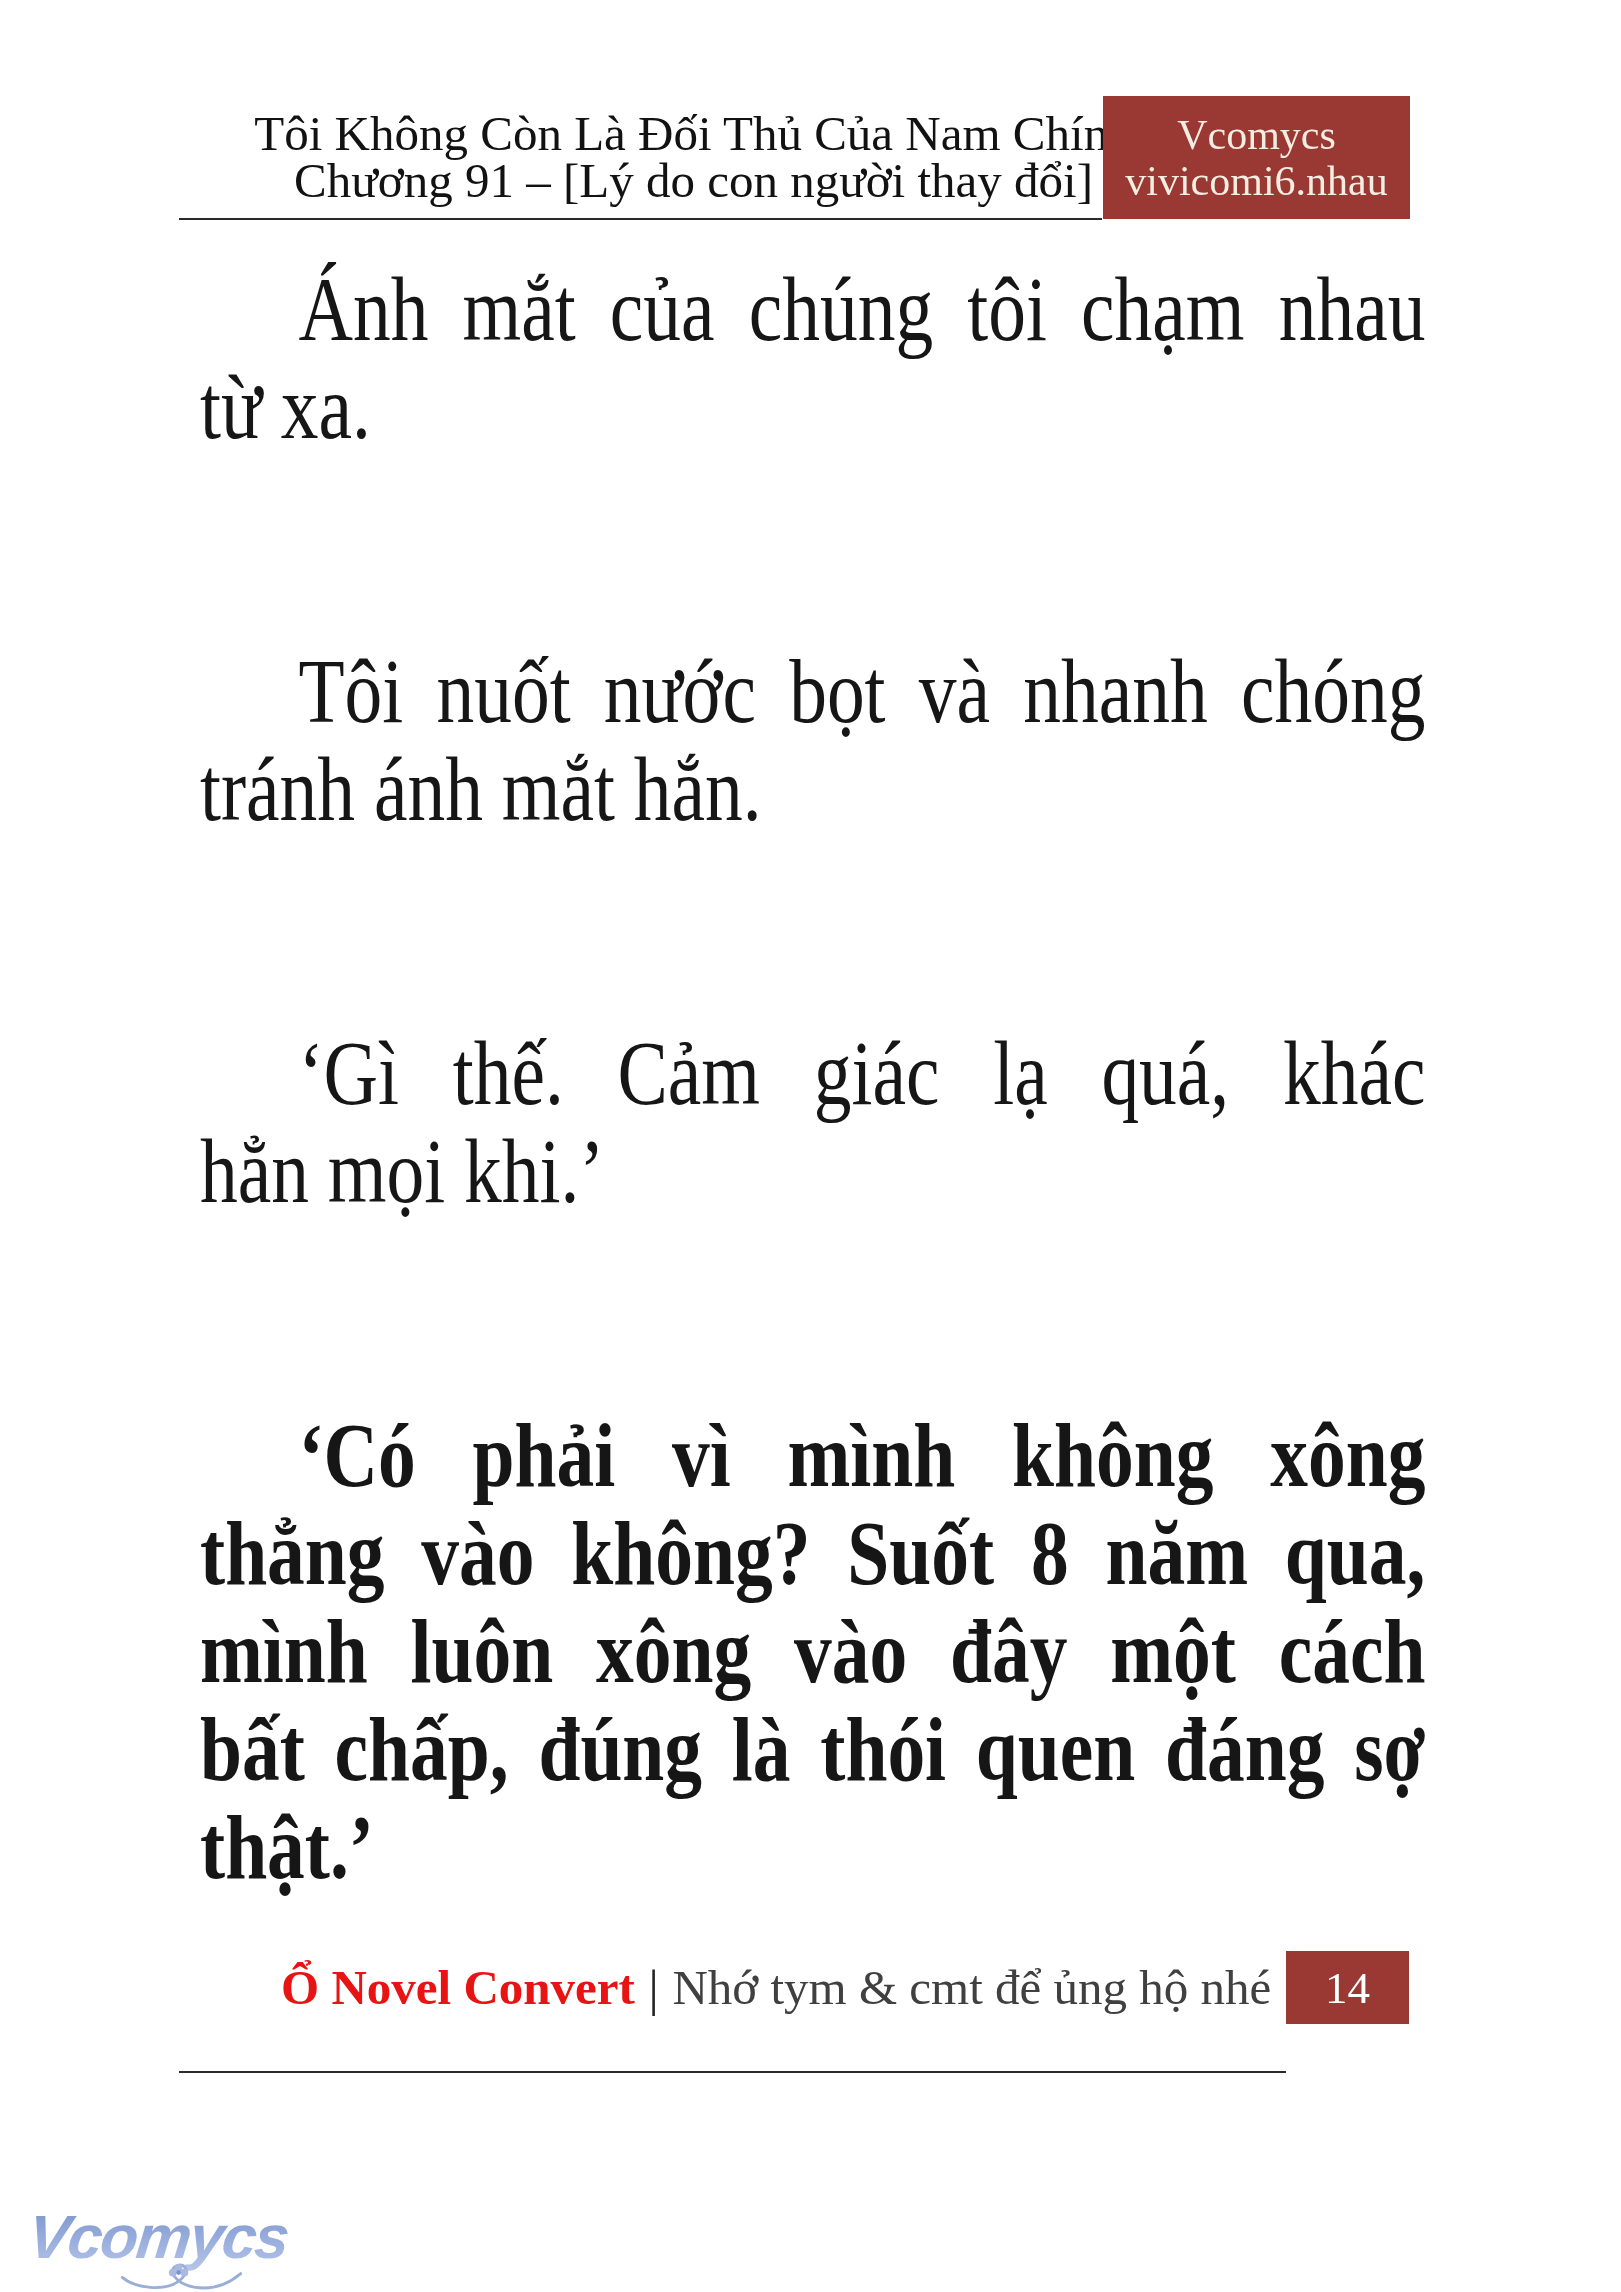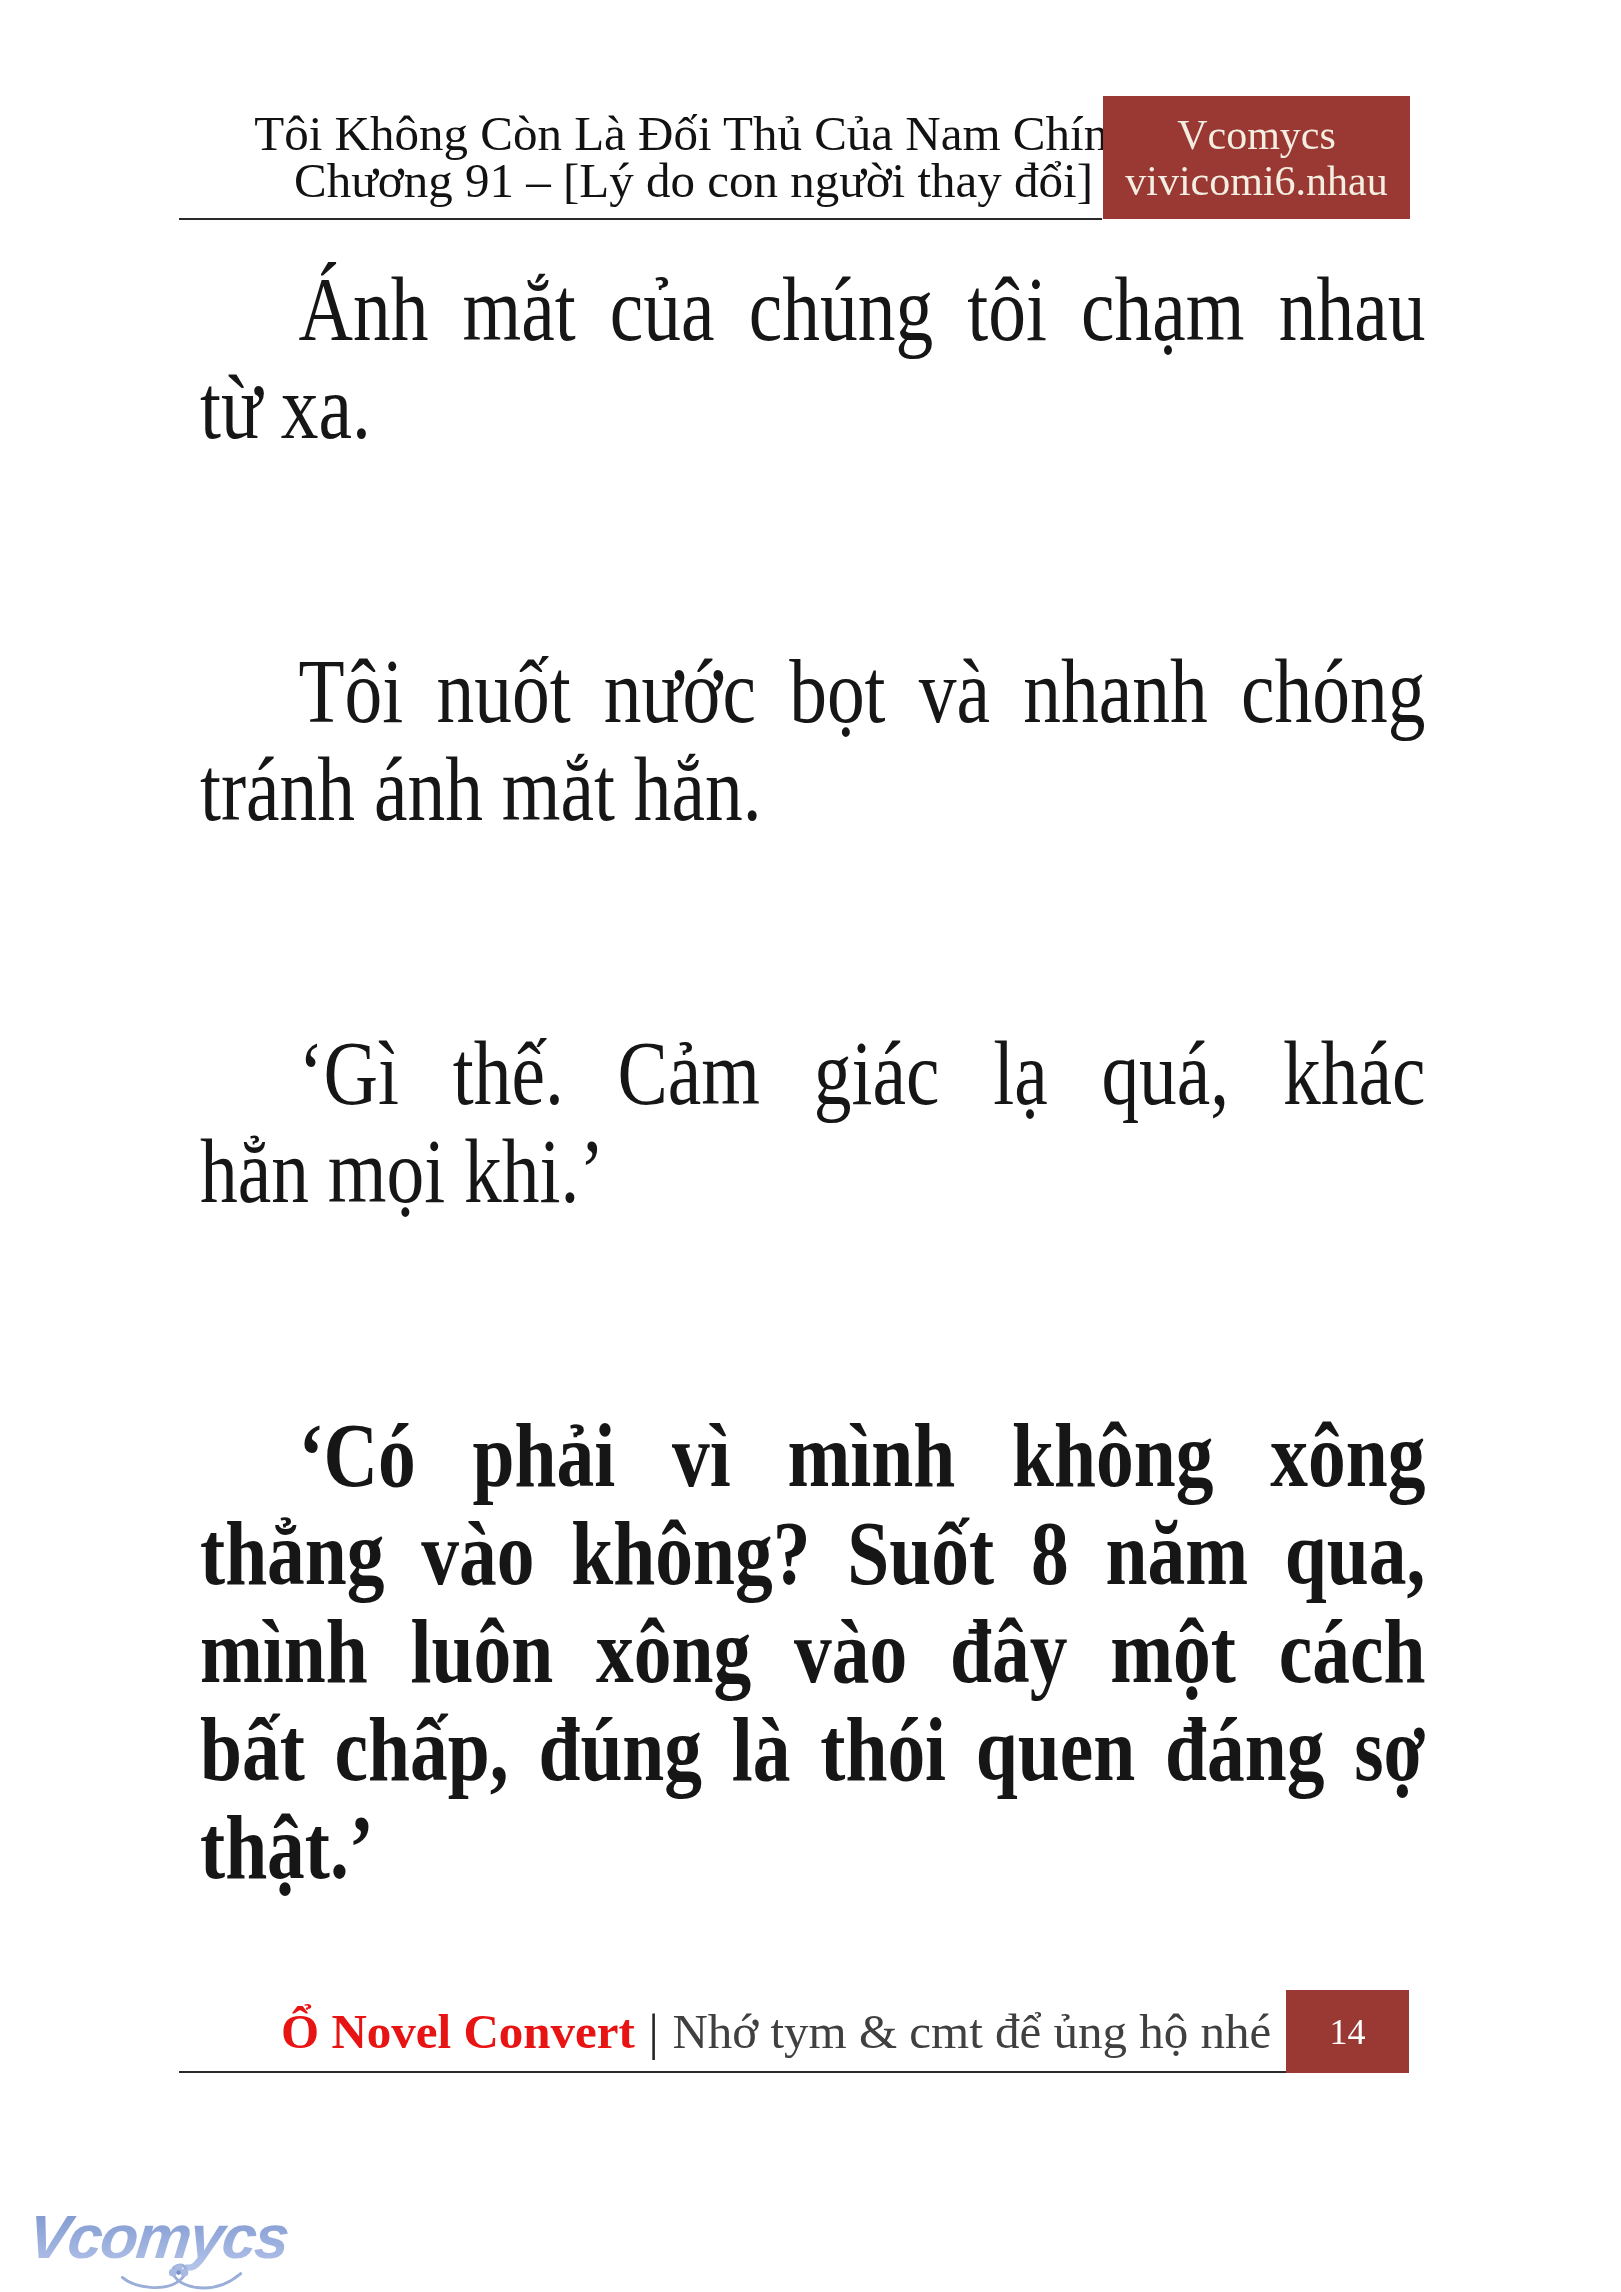--- a/index.html
+++ b/index.html
@@ -41,31 +41,31 @@
     color:#161616;
   }
   .bline.indent{text-indent:120px;}
   .bline.last{text-align-last:left;}
   
   .footer-rule{
     position:absolute;left:179px;top:2071px;width:1107px;height:0;
     border-top:2.9px solid #2a2a2a;
   }
   .footer{
-    position:absolute;left:179px;top:1995px;width:1230px;height:73px;
+    position:absolute;left:179px;top:1951px;width:1230px;height:73px;
     display:flex;align-items:center;justify-content:flex-end;
     font-size:49px;
   }
   .footer-brand{font-weight:bold;color:#e81313;}
   .footer-sep{color:#222;font-weight:normal;margin:0 13.7px;font-size:51px;}
   .footer-msg{color:#404040;margin-right:14.7px;}
   .page-num-box{
-    width:123px;height:83px;flex:0 0 auto;
+    width:123px;height:73px;flex:0 0 auto;
     display:flex;align-items:center;justify-content:center;
-    font-size:36px;
+    font-size:45px;
   }
   
   .watermark{
     position:absolute;left:24.5px;top:2203px;width:255px;height:90px;
   }
   .watermark-text{
     display:inline-block;
     font-family:"Liberation Sans","DejaVu Sans",sans-serif;
     font-weight:bold;font-style:italic;
     font-size:61px;line-height:69px;letter-spacing:-2px;

